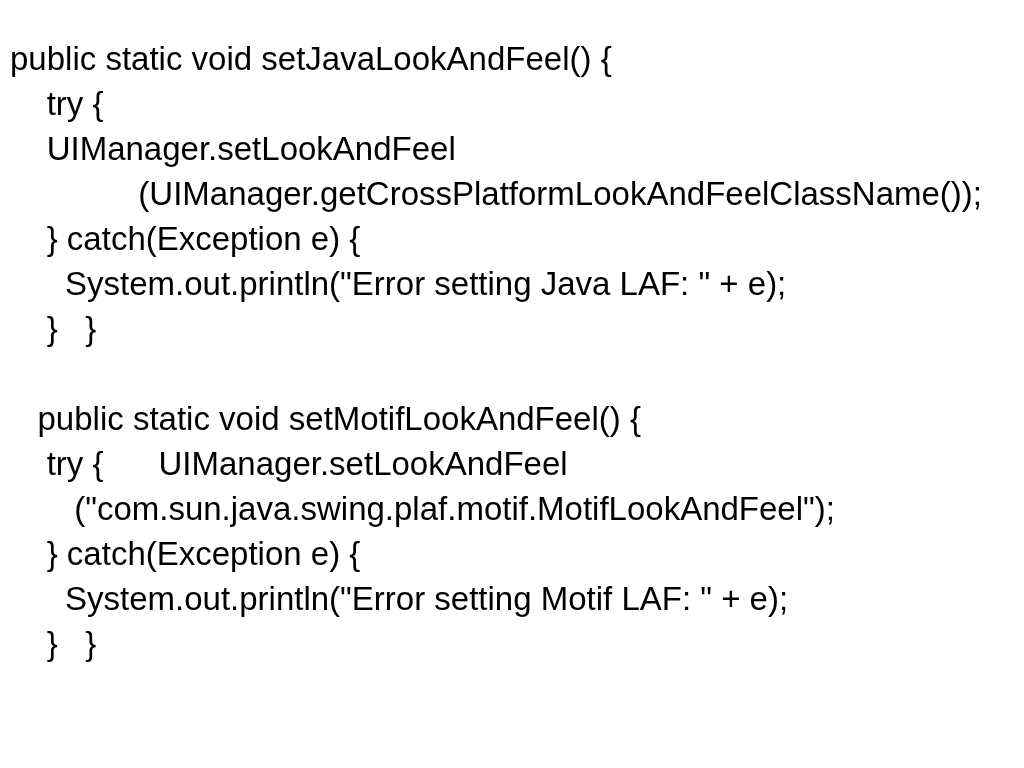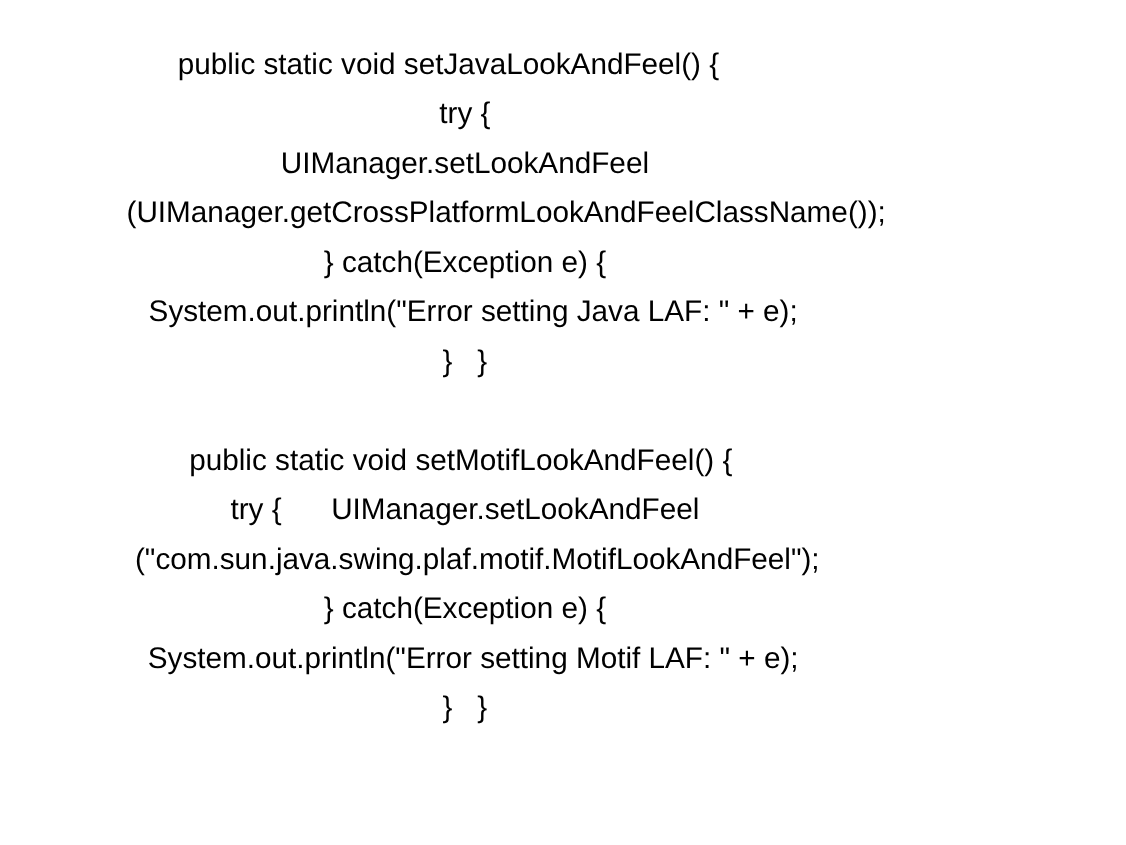--- a/index.html
+++ b/index.html
@@ -19,24 +19,23 @@
     height: 768px;
     background: #ffffff;
   }
   .code-block {
     position: absolute;
     left: 10px;
     top: 36px;
     margin: 0;
     color: #000000;
     font-family: "Liberation Sans", "DejaVu Sans", sans-serif;
-    font-size: 27px;
+    font-size: 33px;
     font-weight: 400;
     letter-spacing: 0px;
-    text-align: center;
   }
   .code-line {
     height: 45px;
     line-height: 45px;
     white-space: pre;
   }
 </style>
 </head>
 <body>
 

